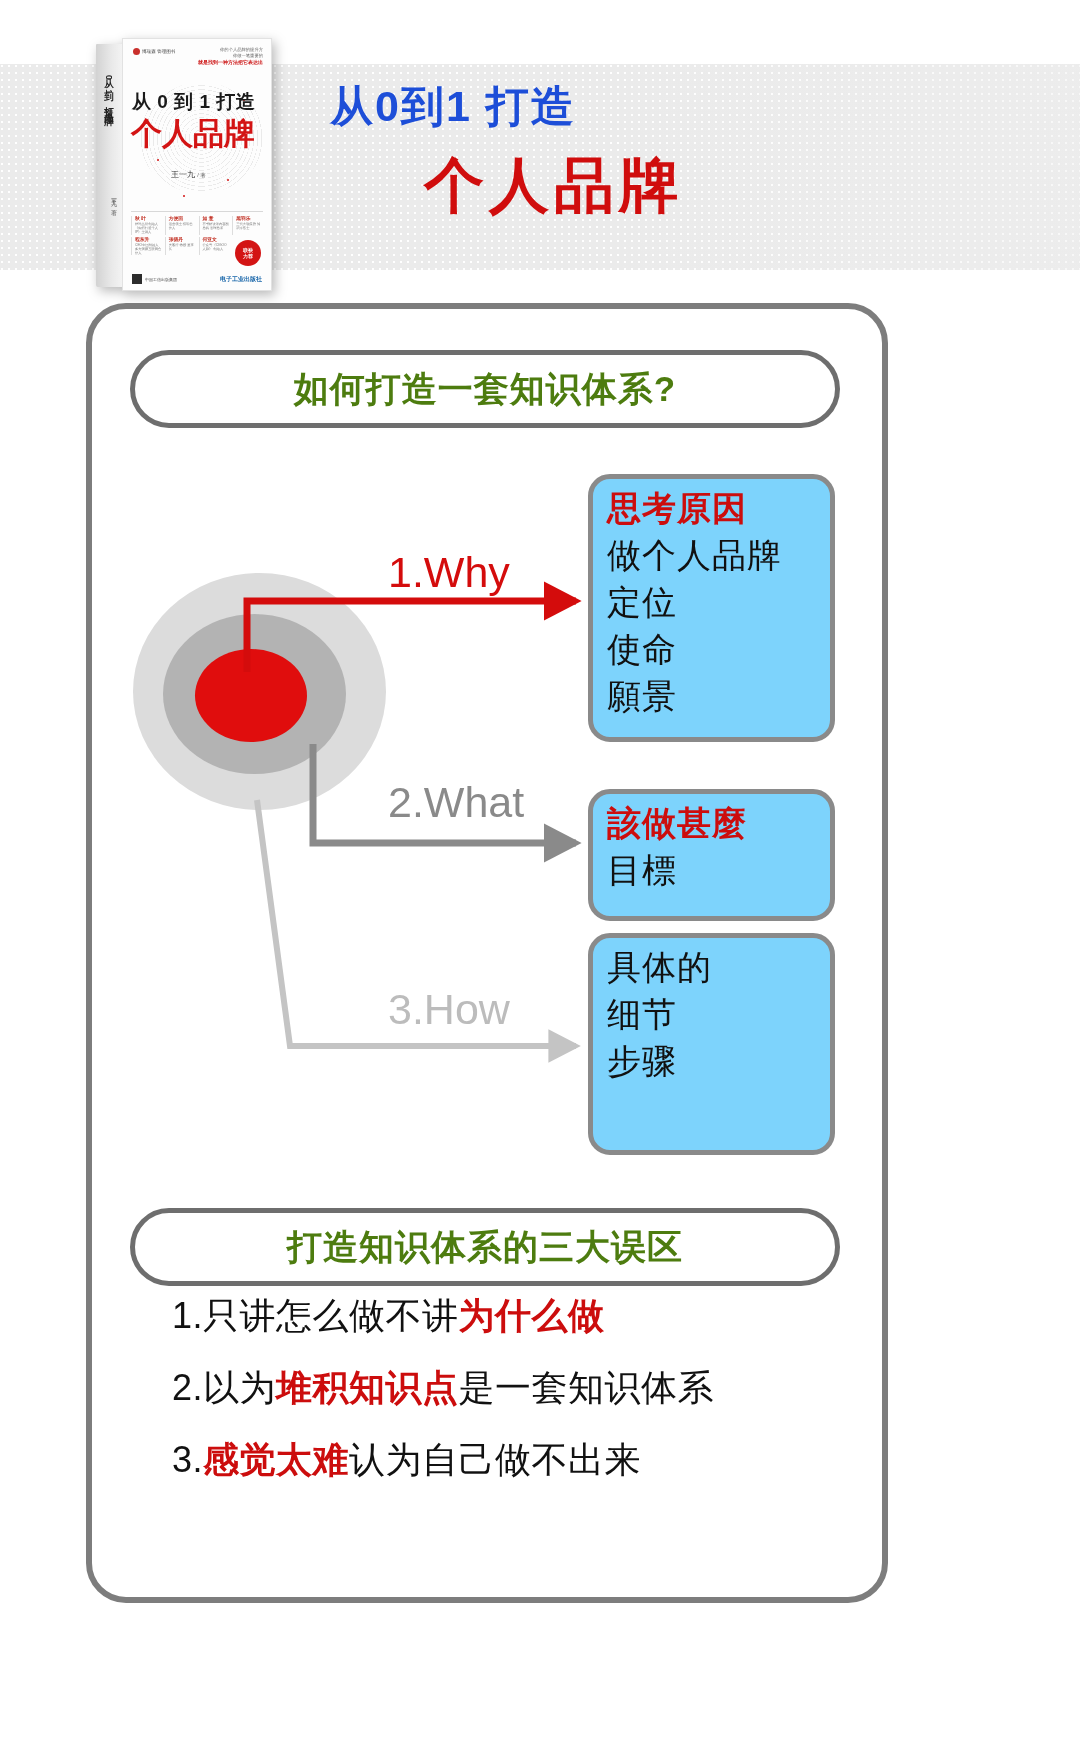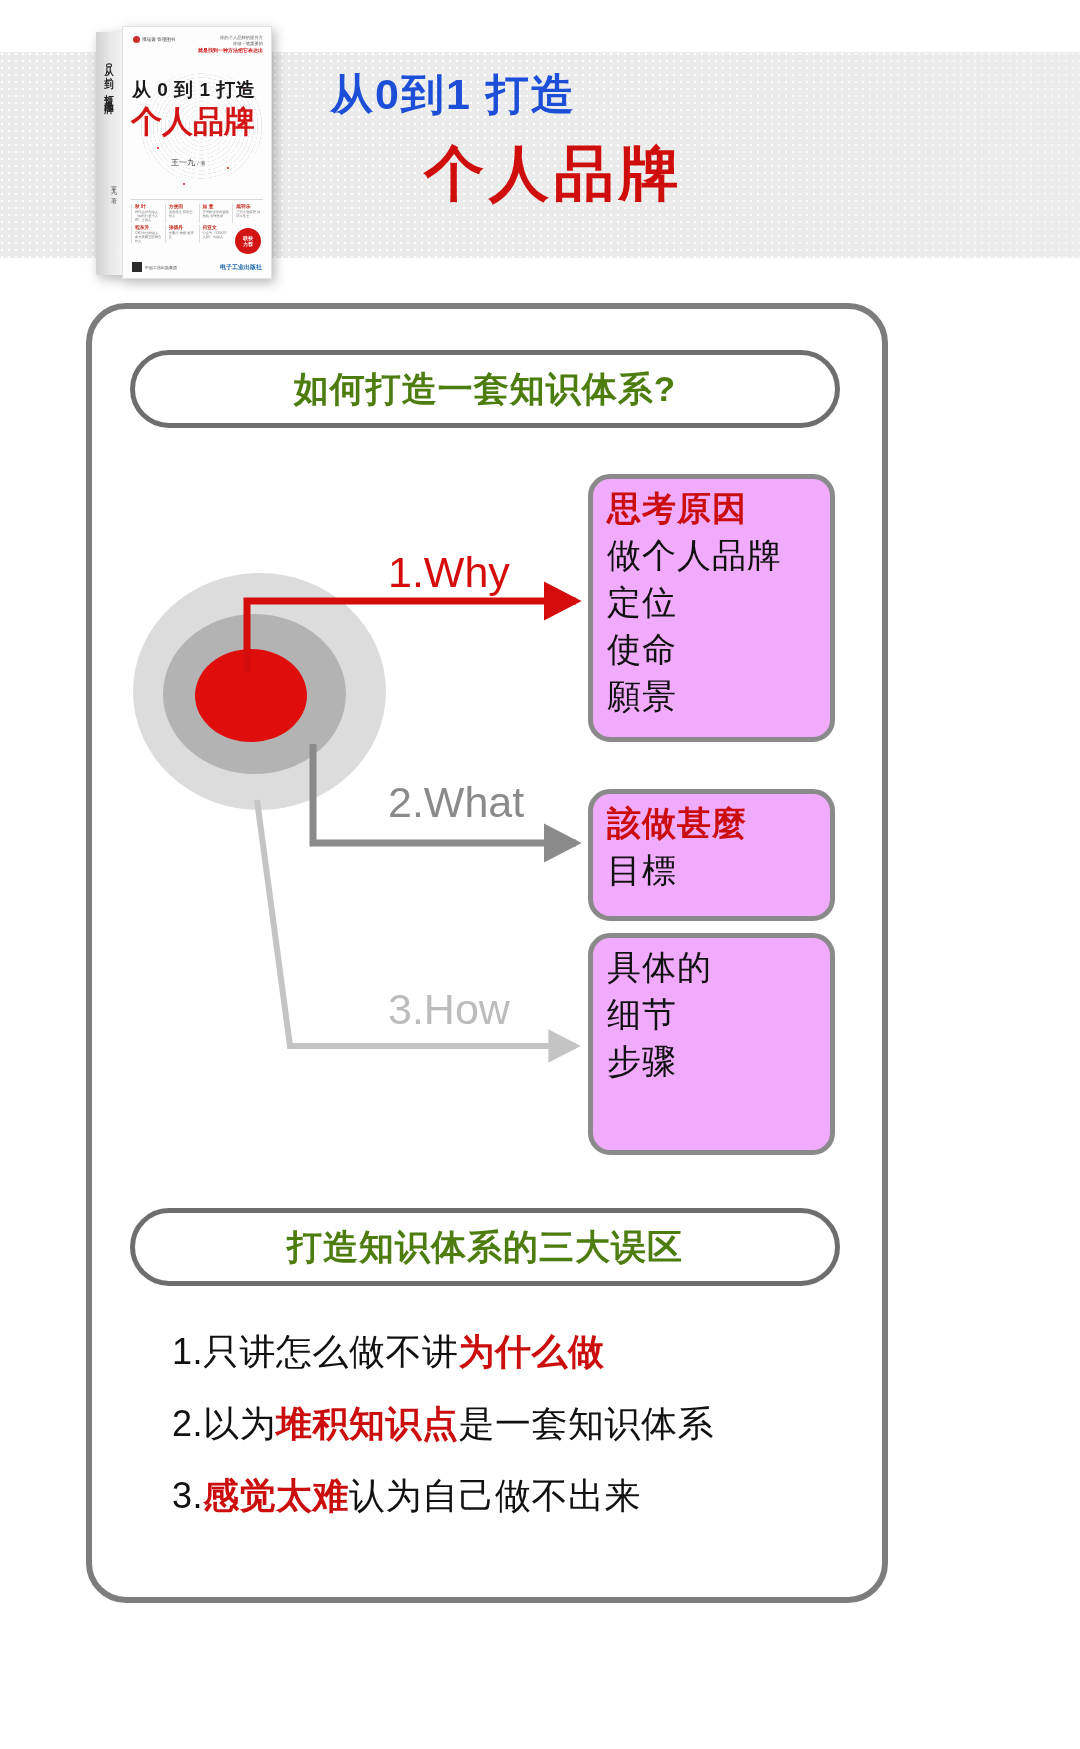--- a/index.html
+++ b/index.html
@@ -13,21 +13,21 @@
     position: relative;
     width: 1080px;
     height: 1749px;
     overflow: hidden;
     background: #ffffff;
   }
 
   
   .header {
     position: absolute;
-    left: 0; top: 4px;
+    left: 0; top: 16px;
     width: 1080px;
     height: 300px;
   }
   .header-band {
     position: absolute;
     left: 0; top: 48px;
     width: 1080px;
     height: 206px;
     background-color: #ebebeb;
     background-image:
@@ -222,37 +222,37 @@
   }
   #label-why  { left: 388px; top: 548px; color: #d40c0c; font-weight: 400; }
   #label-what { left: 388px; top: 778px; color: #8a8a8a; }
   #label-how  { left: 388px; top: 985px; color: #bcbcbc; }
 
   
   .rbox {
     position: absolute;
     border: 5px solid #8a8a8a;
     border-radius: 22px;
-    background: #f0abfc;
+    background: #7dd3fc;
     padding: 6px 16px 8px 14px;
   }
   .rbox-head {
     font-size: 34px; font-weight: 800; color: #cc0d0d;
     line-height: 47px; white-space: nowrap; letter-spacing: 1px;
   }
   .rbox-line {
     font-size: 34px; font-weight: 400; color: #111;
     line-height: 47px; white-space: nowrap; letter-spacing: 1px;
   }
   #box-why  { left: 588px; top: 474px; width: 247px; height: 268px; }
   #box-what { left: 588px; top: 789px; width: 247px; height: 132px; }
   #box-how  { left: 588px; top: 933px; width: 247px; height: 222px; }
 
   
-  .mistakes { position: absolute; left: 172px; top: 1316px; width: 700px; }
+  .mistakes { position: absolute; left: 172px; top: 1280px; width: 700px; }
   .mistake {
     font-size: 36px;
     line-height: 72px;
     color: #111;
     white-space: nowrap;
     letter-spacing: 0.5px;
   }
   .mistake .num { font-weight: 400; }
   .mistake .red { color: #cc0d0d; font-weight: 700; }
 </style>

